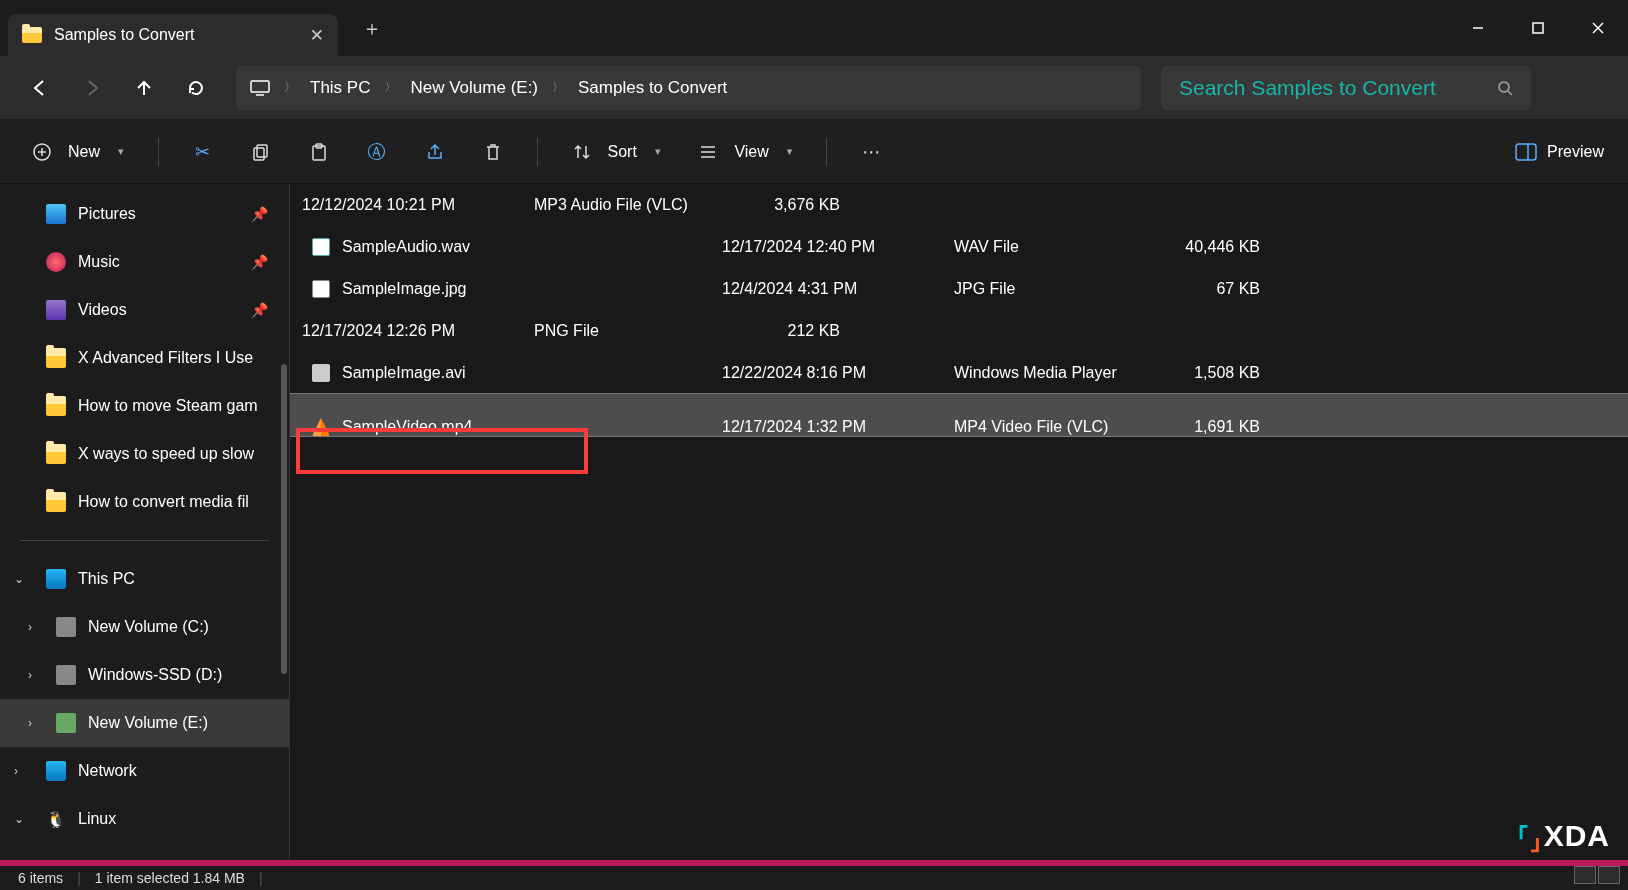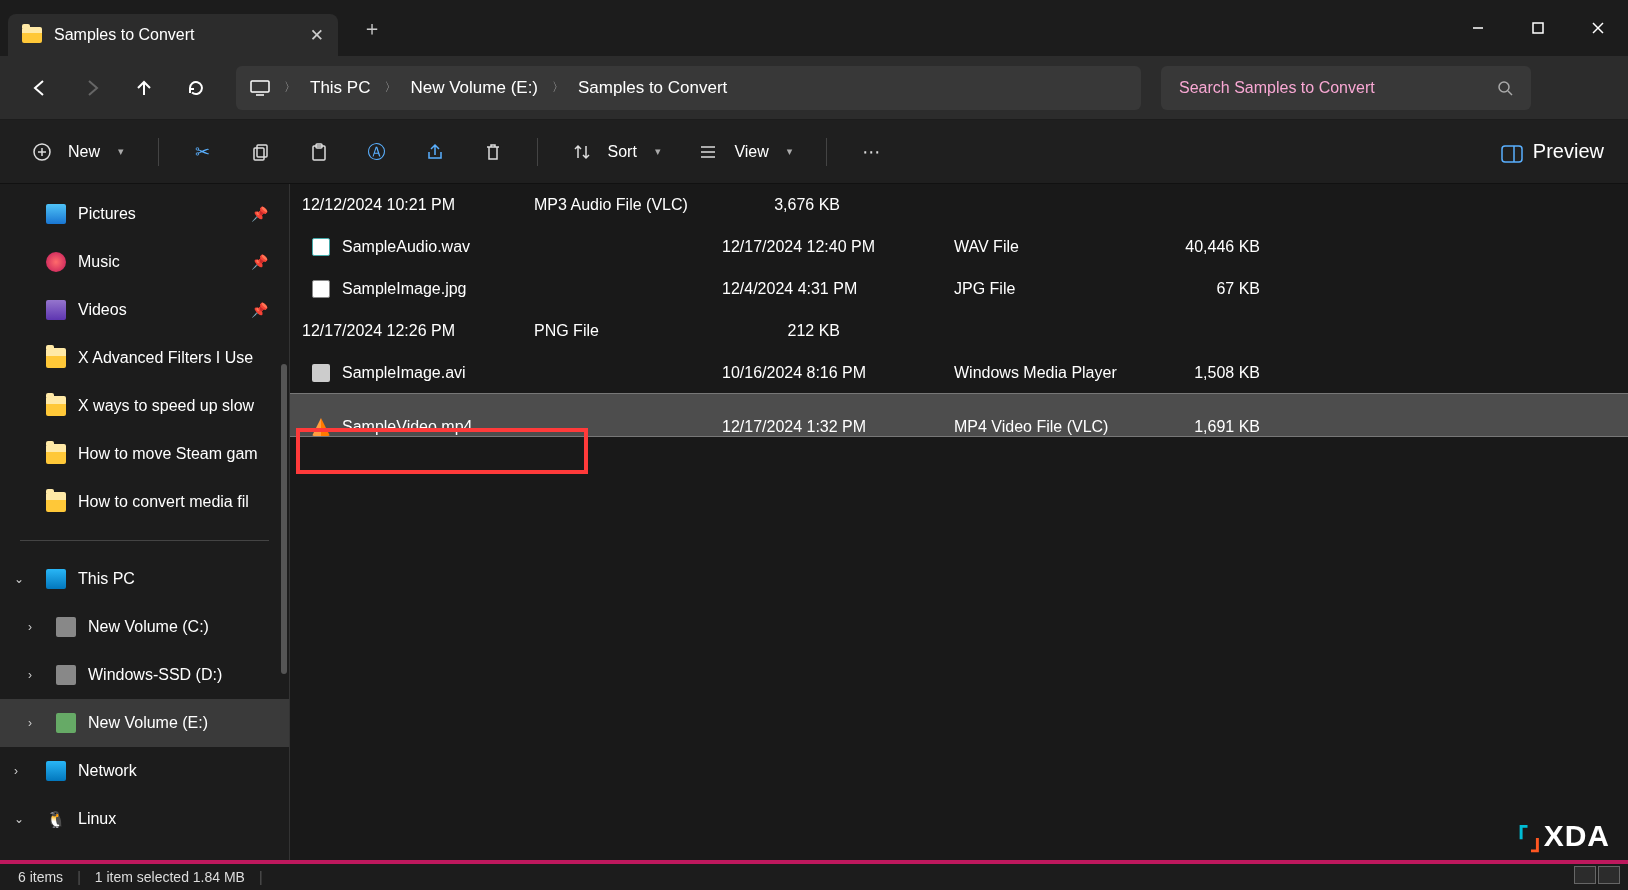--- a/index.html
+++ b/index.html
@@ -12,28 +12,28 @@
 .tab-close { color:#ccc; font-size:17px; cursor:pointer; }
 .newtab { margin-left:24px; color:#ccc; font-size:20px; cursor:pointer; }
 .window-controls { margin-left:auto; display:flex; }
 .wc-btn { width:60px; height:44px; display:flex; align-items:center; justify-content:center; color:#fff; font-size:14px; }
 .navbar { height: 64px; background:#2c2c2c; display:flex; align-items:center; padding:0 18px; gap:8px; border-bottom:1px solid #1c1c1c; }
 .nav-btn { width:44px; height:40px; display:flex; align-items:center; justify-content:center; color:#fff; border-radius:4px; }
 .nav-btn.disabled { color:#666; }
 .address { flex:1; background:#383838; border-radius:6px; height:44px; display:flex; align-items:center; padding:0 14px; gap:14px; margin-left:10px; max-width:905px; }
 .crumb { font-size:17px; color:#fff; }
 .chev { color:#aaa; font-size:12px; }
-.search { width:370px; background:#383838; border-radius:6px; height:44px; display:flex; align-items:center; padding:0 18px; margin-left:12px; color:#f9a8d4; font-size:16px; }
+.search { width:370px; background:#383838; border-radius:6px; height:44px; display:flex; align-items:center; padding:0 18px; margin-left:12px; color:#14b8a6; font-size:21px; }
 .search-icn { margin-left:auto; color:#aaa; }
 .toolbar { height:64px; background:#1f1f1f; display:flex; align-items:center; padding:0 24px; gap:22px; border-bottom:1px solid #111; }
 .tb-btn { display:flex; align-items:center; gap:16px; color:#fff; font-size:16px; padding:6px 8px; border-radius:4px; }
 .tb-icon { width:20px; height:20px; display:flex; align-items:center; justify-content:center; color:#ddd; font-size:18px; }
 .tb-sep { width:1px; height:28px; background:#444; margin:0 4px; }
 .tb-chev { font-size:11px; color:#aaa; margin-left:2px; }
-.preview-btn { margin-left:auto; display:flex; align-items:flex-end; gap:10px; font-size:20px; }
+.preview-btn { margin-left:auto; display:flex; align-items:flex-end; gap:10px; font-size:16px; }
 .main { display:flex; height:calc(100% - 56px - 64px - 64px - 30px); }
 .sidebar { width:290px; background:#1c1c1c; border-right:1px solid #333; overflow-y:auto; padding:6px 0; position:relative; }
 .sb-item { display:flex; align-items:center; height:48px; padding-left:46px; gap:12px; font-size:16px; color:#fff; position:relative; }
 .sb-item .pin { margin-left:auto; margin-right:20px; color:#888; font-size:14px; }
 .sb-item.indent2 { padding-left:56px; }
 .sb-item.selected { background:#3a3a3a; }
 .sb-expand { position:absolute; left:14px; font-size:12px; color:#ccc; }
 .sb-expand2 { position:absolute; left:28px; font-size:12px; color:#ccc; }
 .sb-divider { border-top:1px solid #444; margin:14px 20px; }
 .sb-icon { width:20px; height:20px; display:flex; align-items:center; justify-content:center; font-size:16px; }
@@ -51,21 +51,21 @@
 .fr-date { width:232px; padding-left:12px; }
 .fr-type { width:200px; padding-left:12px; }
 .fr-size { width:130px; text-align:right; padding-right:12px; }
 .fi { width:18px; height:18px; border-radius:2px; display:inline-block; }
 .fi-vlc { background: conic-gradient(#ff7a00 0 50%, #ff9d3f 50% 100%); clip-path: polygon(50% 0, 100% 100%, 0 100%); }
 .fi-wav { background:#fff; border:1px solid #4aa; }
 .fi-jpg { background:#fff; border:1px solid #888; }
 .fi-png { background:#fff; border:1px solid #4aa; }
 .fi-avi { background:#ccc; }
 .highlight-box { position:absolute; border:4px solid #ff3a3a; pointer-events:none; }
-.statusbar { height:30px; background:#1c1c1c; display:flex; align-items:center; padding:0 18px; font-size:14px; color:#ddd; gap:14px; border-top:4px solid #be185d; }
+.statusbar { height:30px; background:#1c1c1c; display:flex; align-items:center; padding:0 18px; font-size:14px; color:#ddd; gap:14px; border-top:6px solid #be185d; }
 .st-sep { color:#555; }
 .watermark { position:absolute; right:18px; bottom:34px; font-size:30px; font-weight:700; letter-spacing:1px; color:#fff; display:flex; align-items:center; gap:2px; }
 .wm-bracket-o { color:#ff5722; font-weight:900; }
 .wm-bracket-t { color:#00bcd4; font-weight:900; }
 .view-toggle { position:absolute; right:8px; bottom:6px; display:flex; gap:2px; }
 .vt { width:22px; height:18px; border:1px solid #666; background:#2c2c2c; }
 svg { display:block; }
 </style>
 </head>
 <body>
@@ -245,25 +245,25 @@
         <span class="sb-icon" style="background:linear-gradient(#9575cd,#5e35b1);border-radius:2px"></span>
         <span>Videos</span>
         <span class="pin">📌</span>
       </div>
     <div class="sb-item">
         <span class="folder-icon sb-icon"></span>
         <span>X Advanced Filters I Use</span>
       </div>
     <div class="sb-item">
         <span class="folder-icon sb-icon"></span>
+        <span>How to move Steam gam</span>
+      </div>
+    <div class="sb-item">
+        <span class="folder-icon sb-icon"></span>
         <span>X ways to speed up slow</span>
-      </div>
-    <div class="sb-item">
-        <span class="folder-icon sb-icon"></span>
-        <span>How to move Steam gam</span>
       </div>
     <div class="sb-item">
         <span class="folder-icon sb-icon"></span>
         <span>How to convert media fil</span>
       </div>
     <div class="sb-divider"></div>
     <div class="sb-item">
         <span class="sb-expand">⌄</span>
         <span class="sb-icon" style="background:linear-gradient(#29b6f6,#0277bd);border-radius:2px"></span>
         <span>This PC</span>
@@ -324,21 +324,21 @@
         <div class="file-row">
           <div class="fr-date">12/17/2024 12:26 PM</div>
           <div class="fr-type">PNG File</div>
           <div class="fr-size">212 KB</div>
         </div>
         <div class="file-row">
           <div class="fr-name">
             <span class="fi fi-avi"></span>
             <span>SampleImage.avi</span>
           </div>
-          <div class="fr-date">10/16/2024 8:16 PM</div>
+          <div class="fr-date">12/22/2024 8:16 PM</div>
           <div class="fr-type">Windows Media Player</div>
           <div class="fr-size">1,508 KB</div>
         </div>
         <div class="file-row selected">
           <div class="fr-name">
             <span class="fi fi-vlc"></span>
             <span>SampleVideo.mp4</span>
           </div>
           <div class="fr-date">12/17/2024 1:32 PM</div>
           <div class="fr-type">MP4 Video File (VLC)</div>

